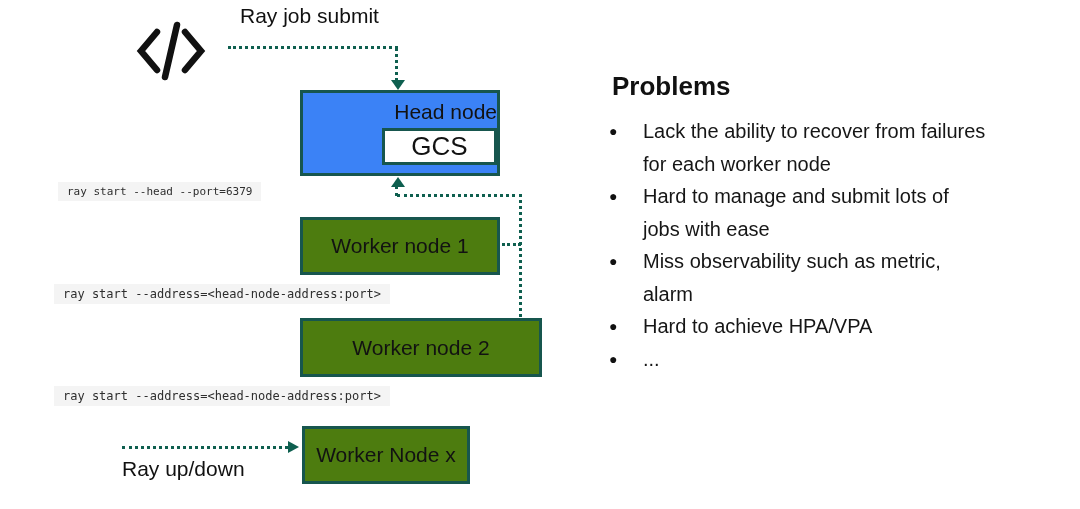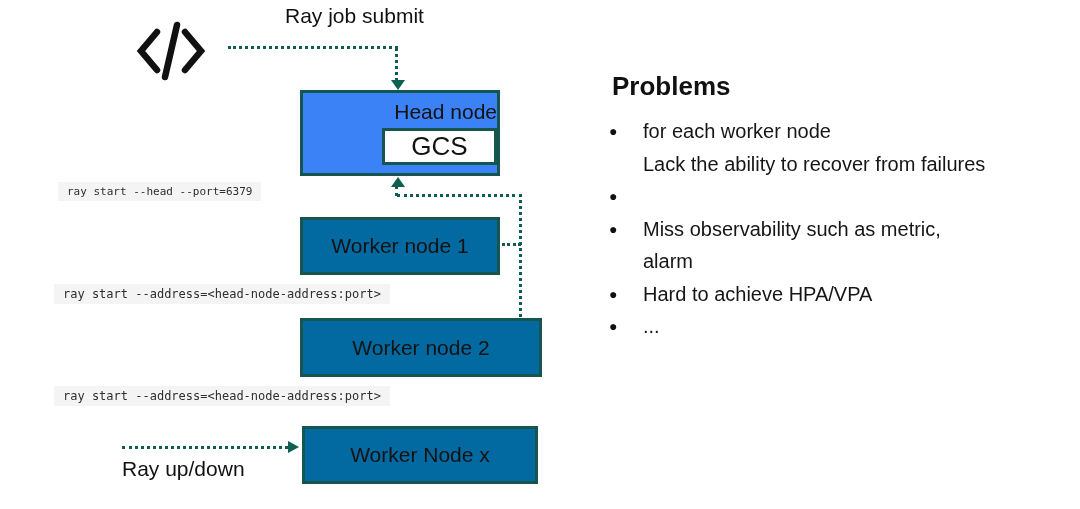--- a/index.html
+++ b/index.html
@@ -4,21 +4,21 @@
 <style>
   html,body { margin:0; padding:0; background:#ffffff; }
   .stage {
     position:relative; width:1080px; height:509px; background:#ffffff;
     font-family:"Liberation Sans", sans-serif; color:#111; overflow:hidden;
   }
   .abs { position:absolute; }
 
   
   .node-box {
-    box-sizing:border-box; border:3px solid var(--box); background:#0369a1;
+    box-sizing:border-box; border:3px solid var(--box); background:#4d7c0f;
     display:flex; align-items:center; justify-content:center;
     font-size:21px; color:#121212;
   }
   .head-box {
     box-sizing:border-box; border:3px solid var(--box); background:#3b82f6;
     display:flex; flex-direction:column; align-items:flex-end;
     font-size:21px; color:#121212;
   }
   .head-title { margin-top:7px; }
   .gcs-box {
@@ -58,21 +58,21 @@
 <body>
 
 <div class="stage">
 
   <svg class="abs" style="left:134px; top:20px;" width="74" height="62" viewBox="0 0 74 62">
     <polyline points="23,12 7,31 23,50" fill="none" stroke="#111" stroke-width="6.5" stroke-linecap="round" stroke-linejoin="miter"></polyline>
     <polyline points="51,12 67,31 51,50" fill="none" stroke="#111" stroke-width="6.5" stroke-linecap="round" stroke-linejoin="miter"></polyline>
     <line x1="43" y1="5" x2="31" y2="57" stroke="#111" stroke-width="6.5" stroke-linecap="round"></line>
   </svg>
 
-  <div class="abs plain-label" style="left:240px; top:4px;margin-left:45px;">Ray job submit</div>
+  <div class="abs plain-label" style="left:240px; top:4px;">Ray job submit</div>
 
   <div class="abs dot-h" style="left:228px; top:46px; width:170px;"></div>
   <div class="abs dot-v" style="left:395px; top:48px; height:33px;"></div>
   <div class="abs arr-down" style="left:391px; top:80px;"></div>
 
   <div class="abs head-box" style="left:300px; top:90px; width:200px; height:86px;">
     <div class="head-title">Head node</div>
     <div class="gcs-box">
       <span>GCS</span>
     </div>
@@ -88,40 +88,44 @@
   <div class="abs code" style="left:58px; top:182px; font-size:11px;">ray start --head --port=6379</div>
   <div class="abs code" style="left:54px; top:284px;">ray start --address=&lt;head-node-address:port&gt;</div>
   <div class="abs code" style="left:54px; top:386px;">ray start --address=&lt;head-node-address:port&gt;</div>
 
   <div class="abs node-box" style="left:300px; top:217px; width:200px; height:58px;">
     <span>Worker node 1</span>
   </div>
   <div class="abs node-box" style="left:300px; top:318px; width:242px; height:59px;">
     <span>Worker node 2</span>
   </div>
-  <div class="abs node-box" style="left:302px; top:426px; width:236px; height:58px;">
+  <div class="abs node-box" style="left:302px; top:426px; width:168px; height:58px;">
     <span>Worker Node x</span>
   </div>
 
   <div class="abs dot-h" style="left:122px; top:446px; width:166px;"></div>
   <div class="abs arr-right" style="left:288px; top:441px;"></div>
   <div class="abs plain-label" style="left:122px; top:457px;">Ray up/down</div>
 
   <div class="abs problems" style="left:600px; top:59px;">
     <h2>Problems</h2>
     <ul class="plist">
       <li>
         <span class="pbullet">●</span>
         <div class="ptext">
+          <span>Lack the ability to recover from failures</span>
           <span>for each worker node</span>
-          <span>Lack the ability to recover from failures</span>
         </div>
       </li>
       <li>
         <span class="pbullet">●</span>
+        <div class="ptext">
+          <span>Hard to manage and submit lots of</span>
+          <span>jobs with ease</span>
+        </div>
       </li>
       <li>
         <span class="pbullet">●</span>
         <div class="ptext">
           <span>Miss observability such as metric,</span>
           <span>alarm</span>
         </div>
       </li>
       <li>
         <span class="pbullet">●</span>

